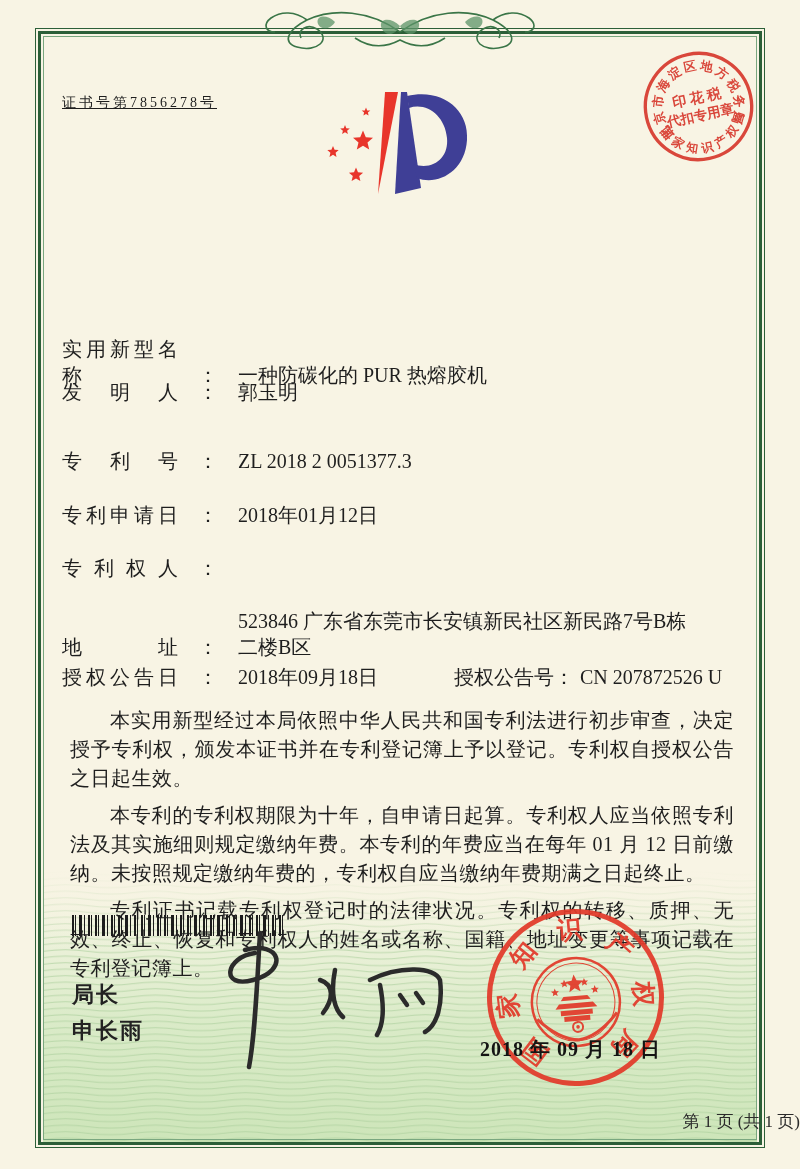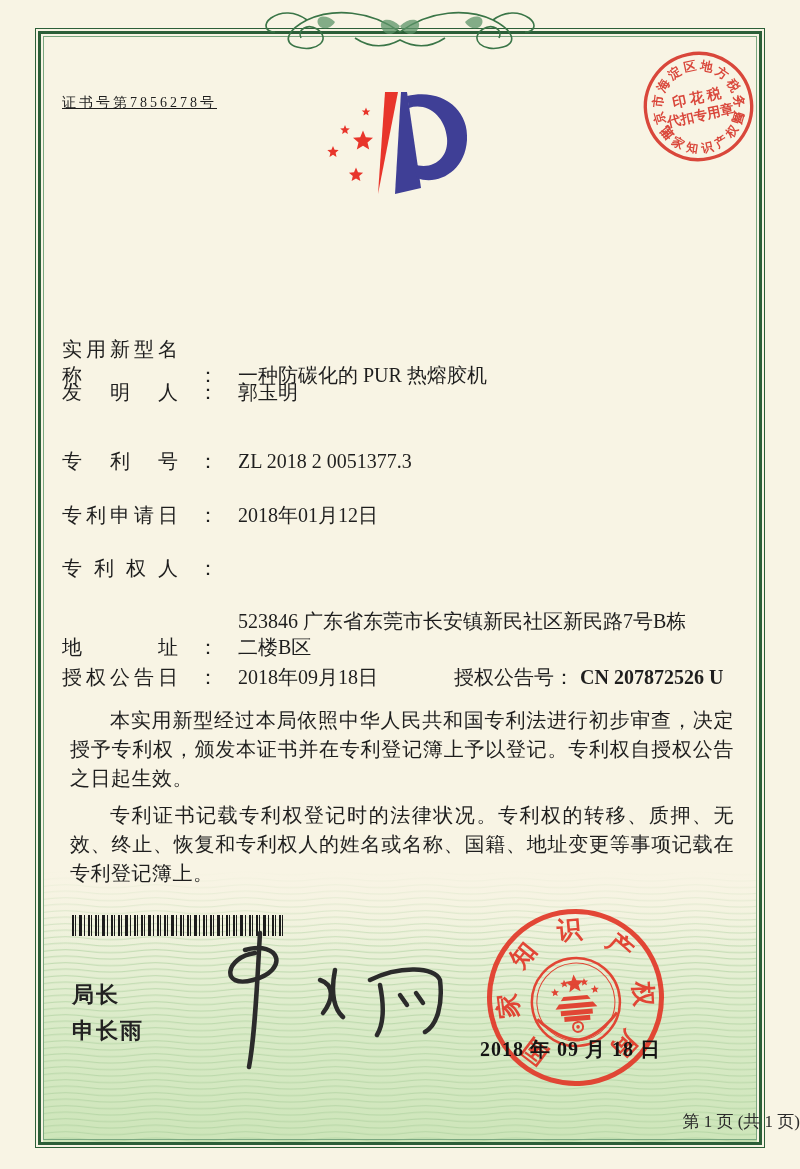--- a/index.html
+++ b/index.html
@@ -23,21 +23,21 @@
   .title{position:absolute; left:0; right:0; top:220px; text-align:center;
          font-size:46px; font-weight:700; letter-spacing:13px; z-index:3;}
   
   .frow{position:absolute; left:62px; right:58px; display:flex; align-items:flex-end;
         font-size:20px; line-height:26px; z-index:3;gap:20px;}
   .flabel{display:inline-block; width:116px; text-align:justify; text-align-last:justify; flex:none;}
   .colon{flex:none;}
   .fval{margin-left:0;}
   .addr .fval{max-width:462px;}
   .grant2{position:absolute; left:392px; top:0; display:flex;}
-  .grant2 .fval{margin-left:6px;font-weight:bold;}
+  .grant2 .fval{margin-left:6px;}
   
   .paras{position:absolute; left:62px; right:58px; top:698px; z-index:3;}
   .paras p{margin:8px; text-indent:2em; font-size:20px; line-height:29px;
            text-align:justify; letter-spacing:.5px;}
   
   .greenzone{position:absolute; left:43px; top:870px; z-index:1;}
   
   .barcode{position:absolute; left:72px; top:915px; width:212px; height:21px; z-index:3;
     background:repeating-linear-gradient(90deg,
       #1c1c1c 0 2px, transparent 2px 3px,
@@ -183,20 +183,21 @@
     <span class="fval">2018年09月18日</span>
     <span class="grant2">
       <span>授权公告号</span>
         <span>：</span>
       <span class="fval">CN 207872526 U</span>
     </span>
   </div>
 
   <div class="paras">
     <p>本实用新型经过本局依照中华人民共和国专利法进行初步审查，决定授予专利权，颁发本证书并在专利登记簿上予以登记。专利权自授权公告之日起生效。</p>
+    <p>本专利的专利权期限为十年，自申请日起算。专利权人应当依照专利法及其实施细则规定缴纳年费。本专利的年费应当在每年 01 月 12 日前缴纳。未按照规定缴纳年费的，专利权自应当缴纳年费期满之日起终止。</p>
     <p>专利证书记载专利权登记时的法律状况。专利权的转移、质押、无效、终止、恢复和专利权人的姓名或名称、国籍、地址变更等事项记载在专利登记簿上。</p>
   </div>
 
   <div class="barcode"></div>
 
   <div class="officer role">局长</div>
   <div class="officer name">申长雨</div>
 
   <svg class="signature" width="270" height="155" viewBox="0 0 270 155">
     <g fill="none" stroke="#2b2b2b" stroke-width="4.5" stroke-linecap="round" stroke-linejoin="round">

